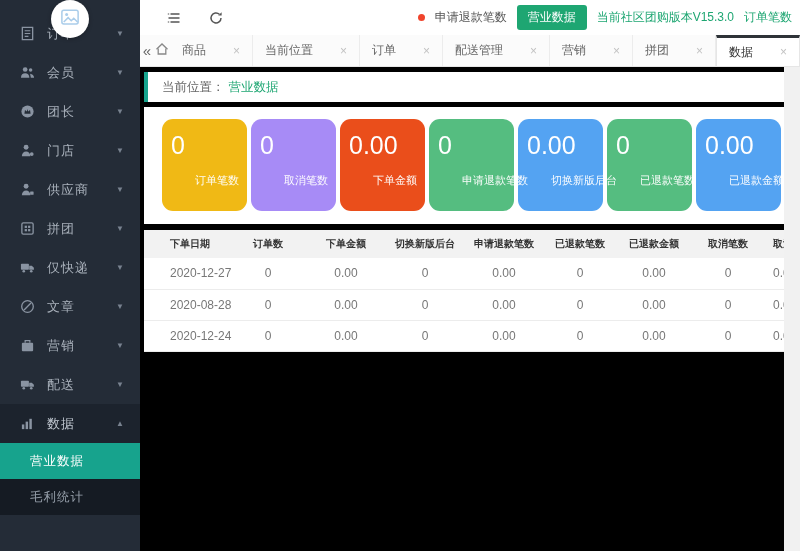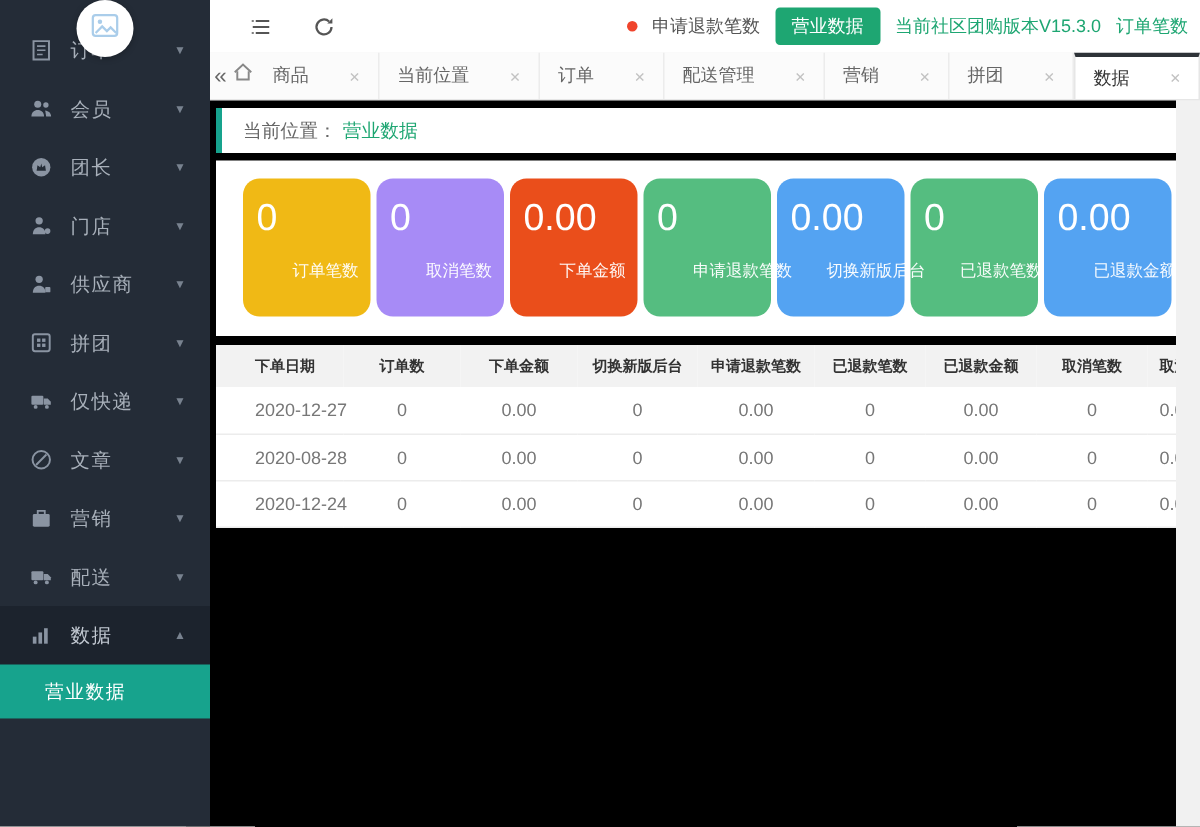--- a/index.html
+++ b/index.html
@@ -221,20 +221,21 @@
                 <rect x="2" y="9" width="2.6" height="5"></rect>
                 <rect x="6" y="6" width="2.6" height="8"></rect>
                 <rect x="10" y="3" width="2.6" height="11"></rect>
               </svg>
             </span>
           <span class="mi-label">数据</span>
           <span class="mi-caret">▲</span>
         </div>
         <div class="submenu">
           <div class="submenu-item active">营业数据</div>
+          <div class="submenu-item">毛利统计</div>
         </div>
       </div>
     </nav>
   </aside>
 
   <header class="topbar">
     <div class="topbar-left">
       <span class="tool-icon"><svg width="16" height="16" viewBox="0 0 16 16">
             <path d="M4.5 4h9M2.5 8h11M4.5 12h9" stroke="#555" stroke-width="1.4" fill="none"></path>
             <path d="M2.5 3.5v1M2.5 11.5v1" stroke="#555" stroke-width="1.4"></path>

